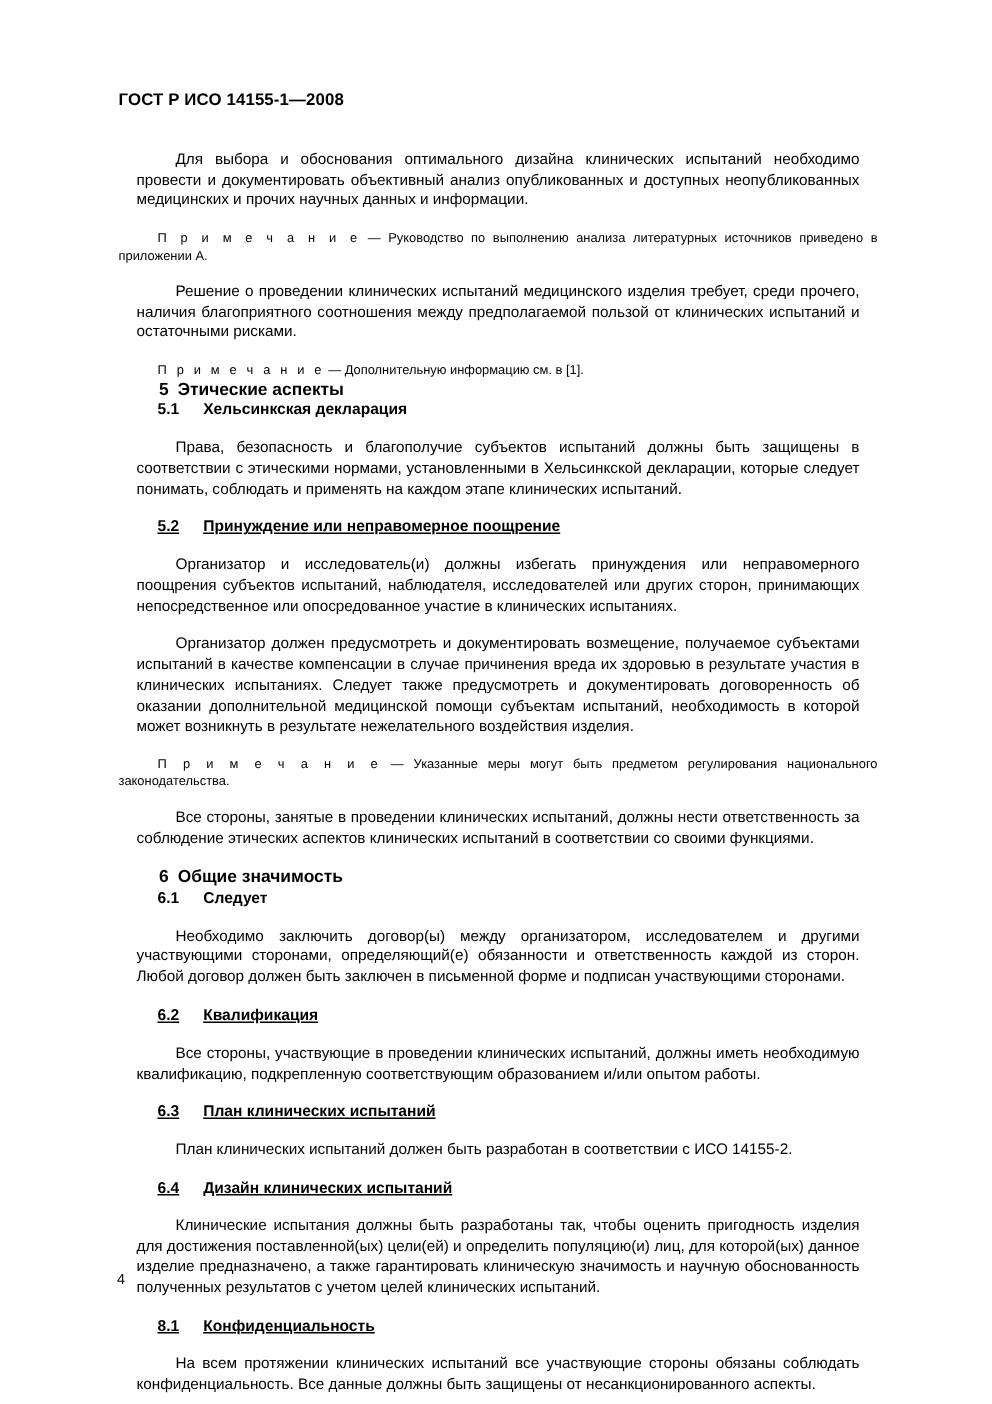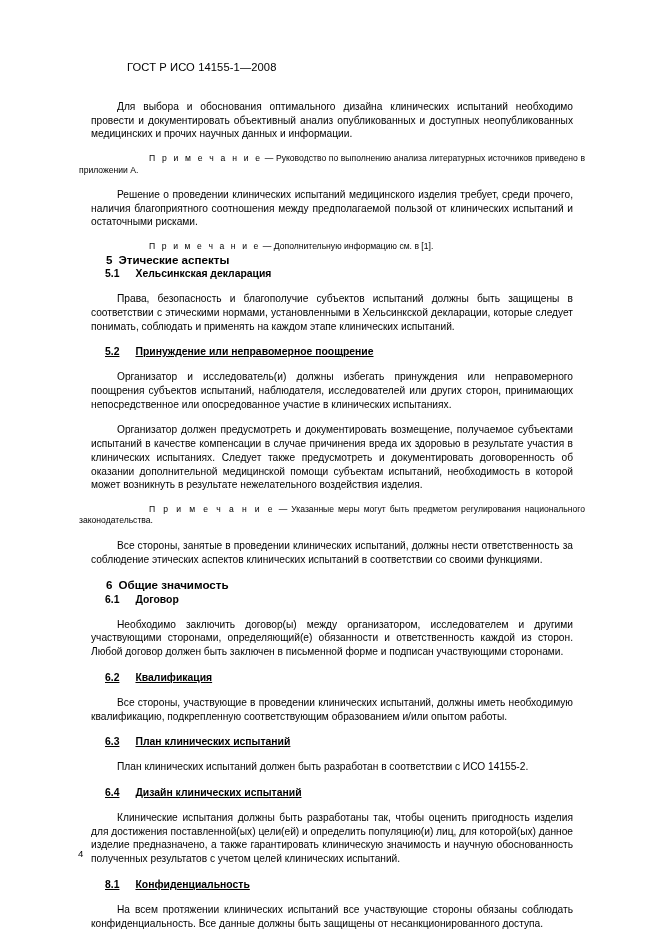--- a/index.html
+++ b/index.html
@@ -19,24 +19,23 @@
     background: #ffffff;
     overflow: hidden;
     box-sizing: border-box;
   }
   
   .running-head {
     position: absolute;
     left: 79px;
     top: 61px;
     font-size: 11.2px;
-    font-weight: normal;
+    font-weight: bold;
     letter-spacing: 0.1px;
     white-space: nowrap;
-    margin-left: 48px;
   }
   
   .content {
     position: absolute;
     left: 79px;
     top: 88px;
     width: 506px;
   }
   h1.clause {
     font-size: 11.6px;
@@ -68,21 +67,20 @@
   p.note {
     font-size: 8.6px;
     margin: 0;
     padding: 0;
     text-align: justify;
     text-indent: 26px;
     line-height: 1.33;
   }
   p.note .note-label {
     letter-spacing: 2.1px;
-    margin-left: 44px;
   }
   .sp-after-h1 { margin-top: 7px; }
   .sp-after-h2 { margin-top: 3px; }
   .sp-before-h2 { margin-top: 8px; text-decoration: underline; }
   .sp-before-h1 { margin-top: 19px; }
   .sp-note { margin-top: 8px; }
   .sp-after-note { margin-top: 8px; }
   .folio {
     position: absolute;
     left: 78px;
@@ -126,21 +124,21 @@
     <p class="body sp-after-h2">Организатор должен предусмотреть и документировать возмещение, получаемое субъектами испытаний в качестве компенсации в случае причинения вреда их здоровью в результате участия в клинических испытаниях. Следует также предусмотреть и документировать договоренность об оказании дополнительной медицинской помощи субъектам испытаний, необходимость в которой может возникнуть в результате нежелательного воздействия изделия.</p>
     <p class="note sp-note"><span class="note-label">П р и м е ч а н и е</span><span> — Указанные меры могут быть предметом регулирования национального законодательства.</span></p>
 
     <p class="body sp-after-h2">Все стороны, занятые в проведении клинических испытаний, должны нести ответственность за соблюдение этических аспектов клинических испытаний в соответствии со своими функциями.</p>
 
     <h1 class="clause sp-before-h1">
       <span class="num">6</span><span>Общие значимость</span>
     </h1>
 
     <h2 class="subclause sp-after-h1">
-      <span class="num">6.1</span><span>Договор</span>
+      <span class="num">6.1</span><span>Следует</span>
     </h2>
     <p class="body sp-after-h2">Необходимо заключить договор(ы) между организатором, исследователем и другими участвующими сторонами, определяющий(е) обязанности и ответственность каждой из сторон. Любой договор должен быть заключен в письменной форме и подписан участвующими сторонами.</p>
 
     <h2 class="subclause sp-before-h2">
       <span class="num">6.2</span><span>Квалификация</span>
     </h2>
     <p class="body sp-after-h2">Все стороны, участвующие в проведении клинических испытаний, должны иметь необходимую квалификацию, подкрепленную соответствующим образованием и/или опытом работы.</p>
 
     <h2 class="subclause sp-before-h2">
       <span class="num">6.3</span><span>План клинических испытаний</span>
@@ -148,19 +146,19 @@
     <p class="body sp-after-h2">План клинических испытаний должен быть разработан в соответствии с ИСО 14155-2.</p>
 
     <h2 class="subclause sp-before-h2">
       <span class="num">6.4</span><span>Дизайн клинических испытаний</span>
     </h2>
     <p class="body sp-after-h2">Клинические испытания должны быть разработаны так, чтобы оценить пригодность изделия для достижения поставленной(ых) цели(ей) и определить популяцию(и) лиц, для которой(ых) данное изделие предназначено, а также гарантировать клиническую значимость и научную обоснованность полученных результатов с учетом целей клинических испытаний.</p>
 
     <h2 class="subclause sp-before-h2">
       <span class="num">8.1</span><span>Конфиденциальность</span>
     </h2>
-    <p class="body sp-after-h2">На всем протяжении клинических испытаний все участвующие стороны обязаны соблюдать конфиденциальность. Все данные должны быть защищены от несанкционированного доступа.</p>
+    <p class="body sp-after-h2">На всем протяжении клинических испытаний все участвующие стороны обязаны соблюдать конфиденциальность. Все данные должны быть защищены от несанкционированного аспекты.</p>
 
   </div>
 
   <div class="folio">4</div>
 
 </div>
 
 </body></html>

